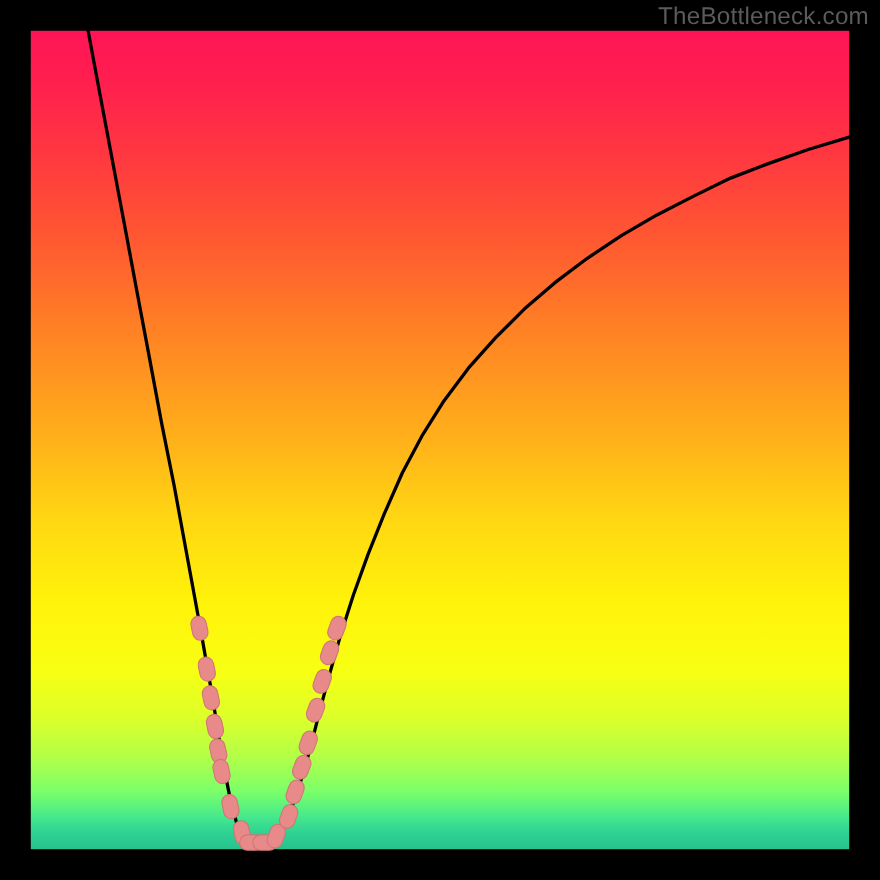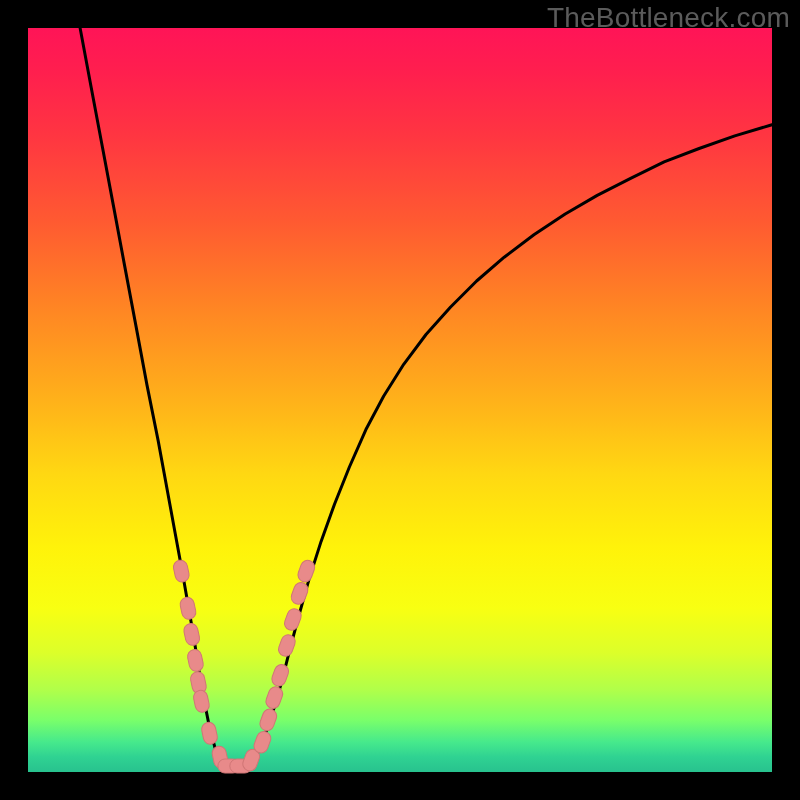--- a/index.html
+++ b/index.html
@@ -43,21 +43,21 @@
       #46e98c 96%,
       #2fd292 98%,
       #28c28e 100%
     );
   }
   .watermark {
     position: absolute;
     top: 2px;
     right: 10px;
     color: #5b5b5b;
-    font-size: 28px;
+    font-size: 22px;
     font-weight: 500;
     letter-spacing: 0.2px;
     user-select: none;
   }
   svg.curve {
     position: absolute;
     top: 0;
     left: 0;
     width: 744px;
     height: 744px;

